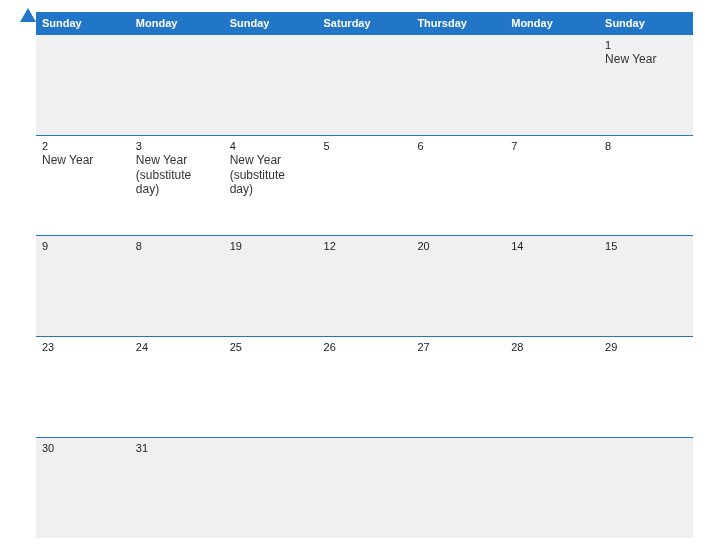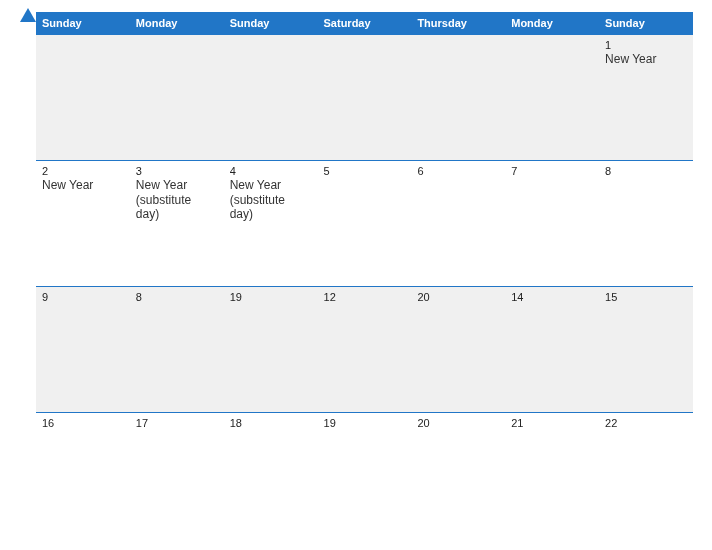--- a/index.html
+++ b/index.html
@@ -193,36 +193,49 @@
           </td>
           <td>
             <span class="day-num">14</span>
           </td>
           <td>
             <span class="day-num">15</span>
           </td>
         </tr>
         <tr>
           <td>
-            <span class="day-num">16</span>
-          </td>
-          <td>
-            <span class="day-num">17</span>
-          </td>
-          <td>
-            <span class="day-num">18</span>
-          </td>
-          <td>
-            <span class="day-num">19</span>
-          </td>
-          <td>
-            <span class="day-num">20</span>
-          </td>
-          <td>
-            <span class="day-num">21</span>
-          </td>
-          <td>
-            <span class="day-num">22</span>
-          </td>
+            <span class="day-num">23</span>
+          </td>
+          <td>
+            <span class="day-num">24</span>
+          </td>
+          <td>
+            <span class="day-num">25</span>
+          </td>
+          <td>
+            <span class="day-num">26</span>
+          </td>
+          <td>
+            <span class="day-num">27</span>
+          </td>
+          <td>
+            <span class="day-num">28</span>
+          </td>
+          <td>
+            <span class="day-num">29</span>
+          </td>
+        </tr>
+        <tr>
+          <td>
+            <span class="day-num">30</span>
+          </td>
+          <td>
+            <span class="day-num">31</span>
+          </td>
+          <td></td>
+          <td></td>
+          <td></td>
+          <td></td>
+          <td></td>
         </tr>
       </tbody>
   </table>
 </div>
 
 </body></html>

